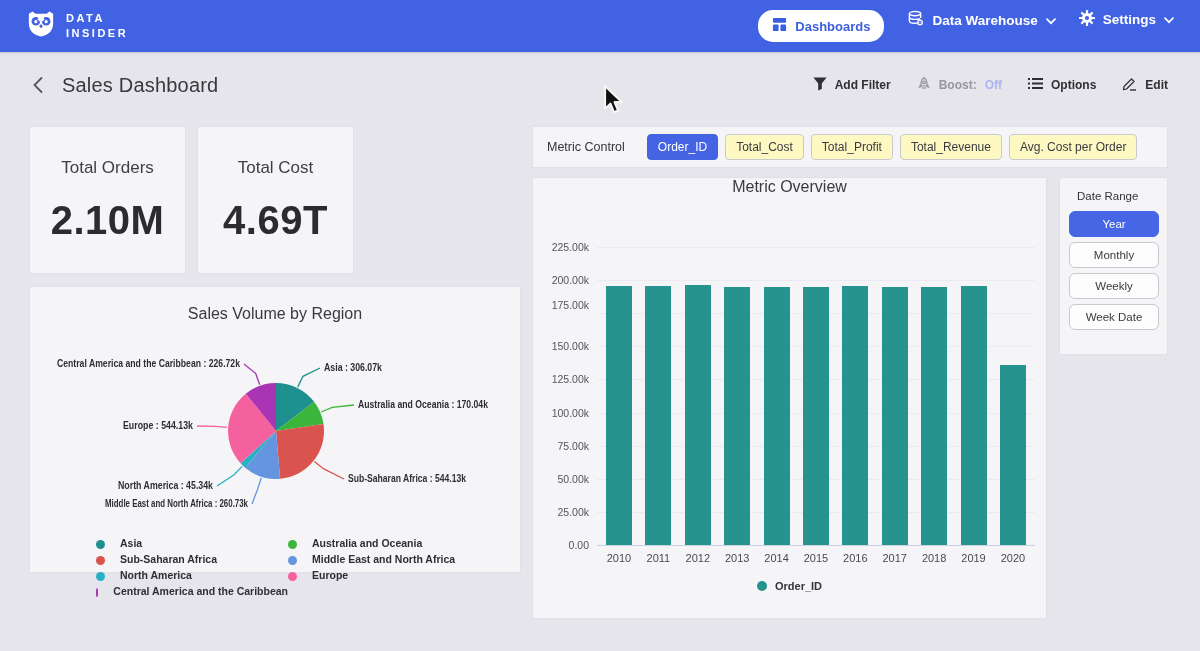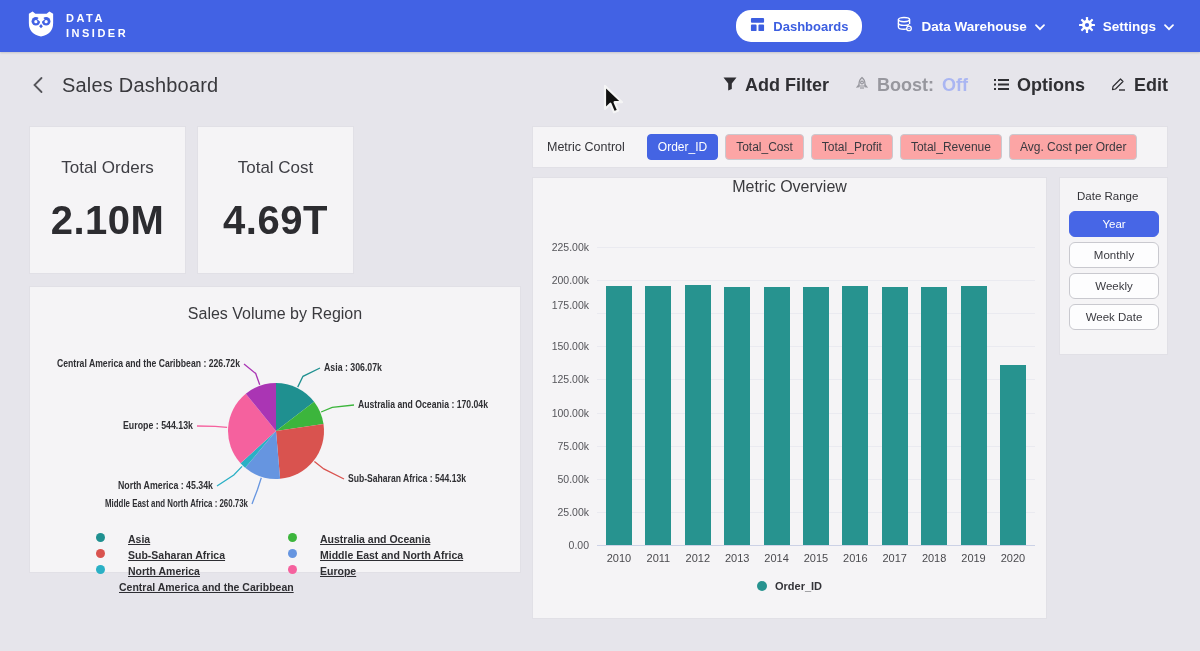--- a/index.html
+++ b/index.html
@@ -9,47 +9,47 @@
     background:#e6e5eb; font-family:"Liberation Sans", sans-serif; color:#2e2e33;
   }
   
   .navbar {
     position:absolute; left:0; top:0; width:1200px; height:52px;
     background:#4262e4; display:flex; align-items:center; justify-content:space-between;
     padding:8px 26px; box-shadow:0 1px 2px rgba(0,0,0,.15);
   }
   .brand { display:flex; align-items:center; gap:10px; }
   .brand-text { color:#fff; font-size:11px; font-weight:bold; letter-spacing:2.5px; line-height:1.35; }
-  .nav-right { display:flex; align-items:center; gap:34px; }
+  .nav-right { display:flex; align-items:flex-start; gap:23px; }
   .nav-pill {
     display:flex; align-items:center; gap:8px; background:#fff; color:#3c5ee0;
     border:none; border-radius:15px; padding:7px 14px; font-size:13px; font-weight:bold;
     font-family:inherit; cursor:pointer;
   }
   .nav-item { display:flex; align-items:center; gap:8px; color:#fff; font-size:13.5px; font-weight:bold; cursor:pointer; }
   
   .toolbar { position:absolute; left:0; top:52px; width:1200px; height:66px;
     display:flex; align-items:center; padding:0 32px; }
   .back-btn { display:flex; align-items:center; margin-right:18px; cursor:pointer; }
   .page-title { font-size:20px; color:#39393d; font-weight:500; letter-spacing:.2px; }
   .toolbar-actions { margin-left:auto; display:flex; align-items:center; gap:26px; }
-  .tool-btn { display:flex; align-items:center; gap:8px; font-size:18px; font-weight:bold; color:#2f2f33; cursor:pointer; }
+  .tool-btn { display:flex; align-items:center; gap:8px; font-size:12px; font-weight:bold; color:#2f2f33; cursor:pointer; }
   .tool-btn .muted { color:#97979e; }
   .boost-off { color:#aab6f2; }
   
   .card { position:absolute; background:#f5f4f6; box-shadow:0 0 0 1px rgba(0,0,0,.02); }
   .kpi { width:155px; height:146px; top:127px; display:flex; flex-direction:column; align-items:center; justify-content:center; gap:20px; }
   .kpi-label { font-size:17px; font-weight:500; color:#3e3e44; }
   .kpi-value { font-size:40px; font-weight:bold; color:#2c2c30; letter-spacing:.5px; }
   
   .metric-strip { left:533px; top:127px; width:634px; height:40px;
     display:flex; align-items:center; padding:0 14px; gap:22px; }
   .metric-label { font-size:12.5px; color:#333338; }
   .chips { display:flex; gap:7px; }
-  .chip { background:#fca5a5; border:1px solid #c9c9cf; border-radius:4px; padding:5px 10px;
+  .chip { background:#fef9c3; border:1px solid #c9c9cf; border-radius:4px; padding:5px 10px;
     font-size:12px; color:#3a3a40; font-family:inherit; cursor:pointer; }
   .chip.selected { background:#4464e3; border-color:#4464e3; color:#fff; }
   
   .chart-card { left:533px; top:178px; width:513px; height:440px; }
   .chart-title { text-align:center; font-size:16px; color:#3a3a3e; }
   .plot { position:absolute; left:64px; top:69px; width:438px; height:298px; }
   .gridline { position:absolute; left:0; width:100%; height:1px; background:#eaeaf0; }
   .gridline.zero { background:#ccd2e6; }
   .tick-label { position:absolute; right:calc(100% + 8px); width:52px; text-align:right;
     font-size:10.5px; color:#55555a; transform:translateY(-50%); white-space:nowrap; }
@@ -69,21 +69,21 @@
   .date-btn { display:block; width:90px; height:26px; margin:0 auto 5px auto;
     background:#fdfdfe; border:1px solid #c9c9cf; border-radius:6px;
     font-size:11.5px; color:#3a3a40; font-family:inherit; cursor:pointer; }
   .date-btn.selected { background:#4766e6; border-color:#4766e6; color:#fff; }
   
   .pie-card { left:30px; top:287px; width:490px; height:285px; }
   .pie-title { text-align:center; font-size:16px; color:#3a3a3e; padding-top:18px; }
   #pie-svg { position:absolute; left:0; top:52px; }
   .pie-legend { position:absolute; left:66px; top:246px; display:grid;
     grid-template-columns:192px auto; grid-auto-flow:column; grid-template-rows:repeat(4,16px); column-gap:0; }
-  .pie-legend .item { display:flex; align-items:flex-start; gap:23px;text-decoration:underline; }
+  .pie-legend .item { display:flex; align-items:flex-end; gap:15px; }
   .pie-legend .dot { width:9px; height:9px; }
   .pie-legend .txt { font-size:10.5px; font-weight:bold; color:#2f2f33; white-space:nowrap; }
   
   .cursor { position:absolute; left:598px; top:83px; pointer-events:none; }
 </style>
 </head>
 <body>
 
 <div class="stage">
 

